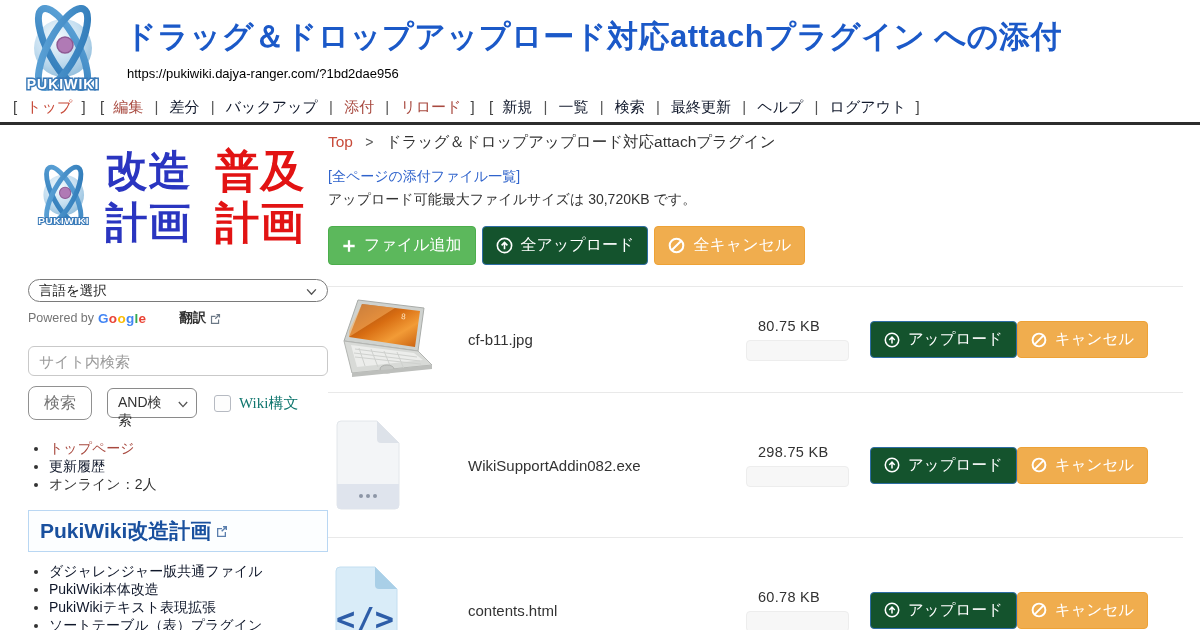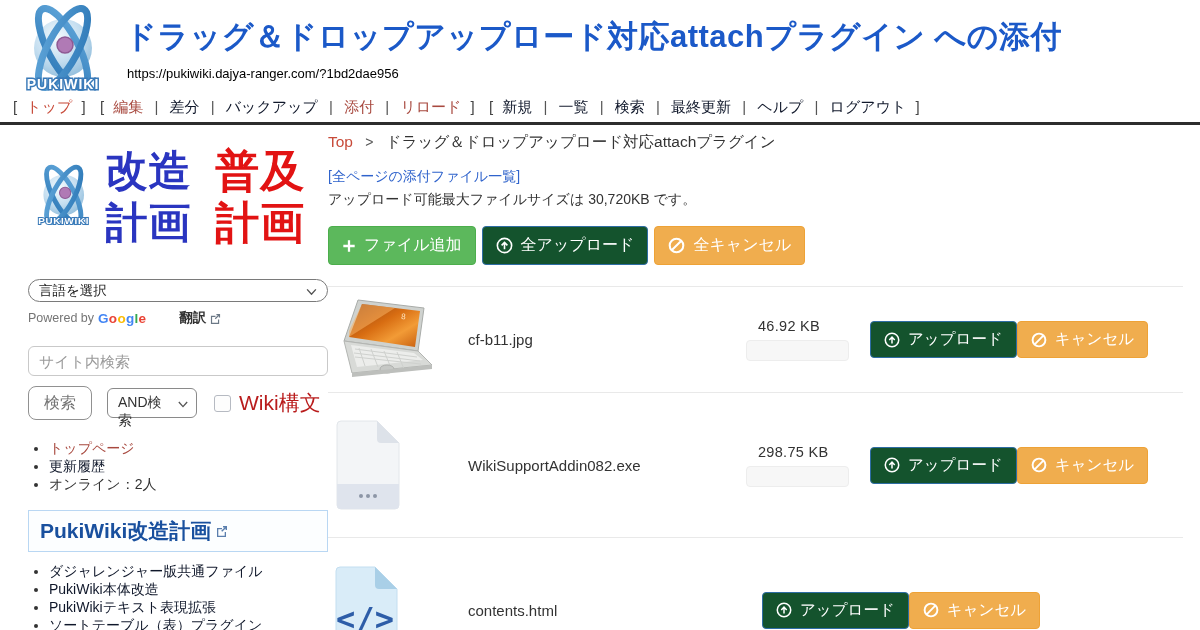--- a/index.html
+++ b/index.html
@@ -50,21 +50,21 @@
   .site-search::placeholder { color:#9a9a9a; }
 
   .search-row { margin-top:10px; display:flex; align-items:center; }
   .search-btn { height:34px; padding:0 15px; background:#fff; border:1px solid #919191; border-radius:8px;
     font-size:16px; color:#757575; font-family:inherit; cursor:pointer; }
   .and-select { margin-left:15px; width:90px; height:30px; border:1px solid #8a8a8a; border-radius:6px;
     font-size:14px; color:#333; padding:5px 22px 0 10px; }
   .and-select .chev { right:8px; }
   .wiki-check { margin-left:17px; width:17px; height:17px; border:1.5px solid #b6bac2; border-radius:3px;
     background:#fdfdfd; cursor:pointer; flex:0 0 auto; }
-  .wiki-label { margin-left:8px; font-size:21px; color:#b91c1c; }
+  .wiki-label { margin-left:8px; font-size:15px; color:#0f766e;font-family:Liberation Serif, serif; }
 
   .side-list { margin-top:21px; padding-left:21px; font-size:14px; line-height:1.14; }
   .side-list li { margin:2px 0; }
   .side-list a { text-decoration:none; }
 
   .section-box { margin-top:17px; width:300px; border:1px solid #b9d7f3; background:#fcfeff;
     padding:6px 11px; display:flex; align-items:center; gap:5px; }
   .section-box .ttl { font-size:21px; font-weight:bold; color:#19509e; }
 
   .side-list2 { margin-top:12px; padding-left:21px; font-size:14px; line-height:1.14; }
@@ -282,21 +282,21 @@
             <text x="66" y="22" font-size="8" fill="#ffe3bd" transform="rotate(4 66 22)">8</text>
             <polygon points="9,44 83,54 97,68 17,76" fill="#d8dad7" stroke="#b3b5b2" stroke-width="1"></polygon>
             <polygon points="16,48 79,56 88,63 22,70" fill="#ecedeb"></polygon>
             <path d="M20 52 L82 60 M19 56 L85 64 M20 60 L86 67 M24 51 L30 69 M36 52 L43 70 M49 54 L56 71 M62 55 L69 72" stroke="#cfd1ce" stroke-width="1" fill="none"></path>
             <ellipse cx="52" cy="72" rx="7" ry="4" fill="#c6c8c5" stroke="#aeb0ad"></ellipse>
             <polygon points="17,76 97,68 97,72 17,80" fill="#bdbfbc"></polygon>
           </svg>
         </div>
         <div class="cell-name">cf-b11.jpg</div>
         <div class="cell-size">
-          <span class="size-label">46.92 KB</span>
+          <span class="size-label">80.75 KB</span>
           <div class="pbar"></div>
         </div>
         <div class="cell-actions">
           <button class="btn btn-blue btn-s">
             <svg width="16" height="16" viewBox="0 0 20 20">
               <circle cx="10" cy="10" r="8.4" fill="none" stroke="#fff" stroke-width="1.9"></circle>
               <path d="M10 14.4 V7.2 M6.6 9.9 L10 6.3 L13.4 9.9" fill="none" stroke="#fff" stroke-width="1.9"></path>
             </svg>
             <span>アップロード</span>
           </button>
@@ -346,20 +346,24 @@
 
       <div class="file-row row-h2">
         <div class="cell-icon">
           <svg width="64" height="88" viewBox="0 0 64 88">
             <path d="M5 1 H40 L62 23 V83 a4 4 0 0 1 -4 4 H5 a4 4 0 0 1 -4 -4 V5 a4 4 0 0 1 4 -4 Z" fill="#d9ecf8" stroke="#c3def0"></path>
             <path d="M40 1 V19 a4 4 0 0 0 4 4 H62 Z" fill="#a9cfe7"></path>
             <text x="30" y="64" text-anchor="middle" font-size="32" font-weight="bold" fill="#2d5da8" font-family="'DejaVu Sans Mono',monospace">&lt;/&gt;</text>
           </svg>
         </div>
         <div class="cell-name">contents.html</div>
+        <div class="cell-size">
+          <span class="size-label">60.78 KB</span>
+          <div class="pbar"></div>
+        </div>
         <div class="cell-actions">
           <button class="btn btn-blue btn-s">
             <svg width="16" height="16" viewBox="0 0 20 20">
               <circle cx="10" cy="10" r="8.4" fill="none" stroke="#fff" stroke-width="1.9"></circle>
               <path d="M10 14.4 V7.2 M6.6 9.9 L10 6.3 L13.4 9.9" fill="none" stroke="#fff" stroke-width="1.9"></path>
             </svg>
             <span>アップロード</span>
           </button>
           <button class="btn btn-orange btn-s">
             <svg width="16" height="16" viewBox="0 0 20 20">

